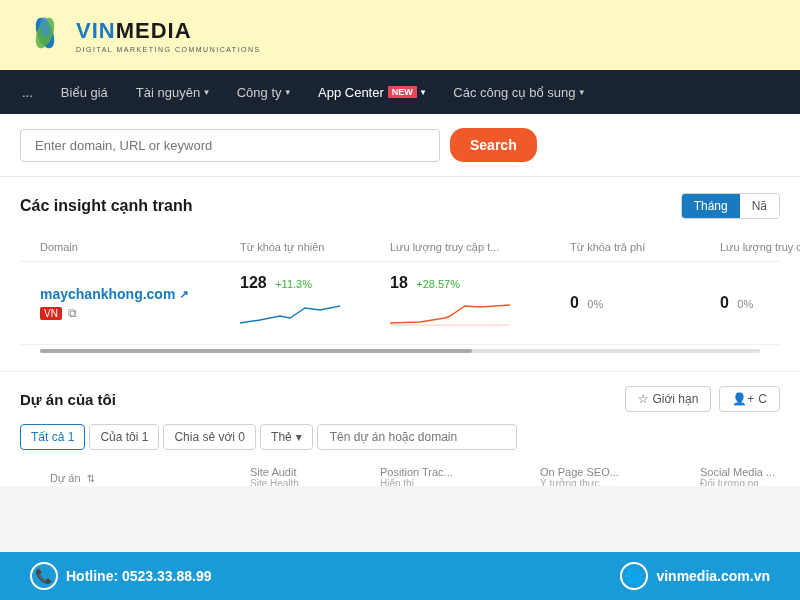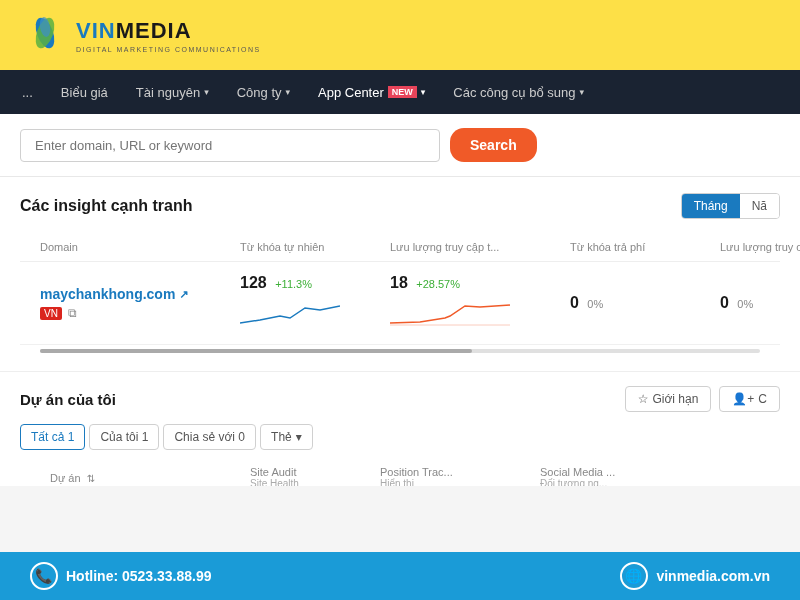--- a/index.html
+++ b/index.html
@@ -1,20 +1,20 @@
 <!DOCTYPE html>
 <html><head>
   <meta charset="utf-8">
   <style>
     * { box-sizing: border-box; margin: 0; padding: 0; }
     body { font-family: Arial, sans-serif; width: 800px; height: 600px; overflow: hidden; background: #f5f5f5; }
 
     
     .header-logo {
-      background: #fde047;
+      background: #fef9c3;
       padding: 10px 20px;
       display: flex;
       align-items: center;
       height: 70px;
     }
     .logo-area {
       display: flex;
       align-items: center;
     }
     .logo-leaf {
@@ -493,35 +493,40 @@
           <span>1</span>
         </button>
         <button class="filter-tab">
           <span>Chia sẻ với</span>
           <span>0</span>
         </button>
         <div class="tag-dropdown">
           <span>Thẻ</span>
           <span>▾</span>
         </div>
+        <input class="project-search" type="text" placeholder="Tên dự án hoặc domain" style="">
       </div>
 
       <div class="projects-table-header">
         <div class="checkbox-cell"></div>
         <div class="proj-header-cell">
           <span>Dự án</span>
           <span style="font-size:10px; margin-left:3px; cursor:pointer;">⇅</span>
         </div>
         <div class="proj-header-cell">
           <div>Site Audit</div>
           <div class="proj-col-sub">Site Health</div>
         </div>
         <div class="proj-header-cell">
           <div>Position Trac...</div>
           <div class="proj-col-sub">Hiển thị</div>
+        </div>
+        <div class="proj-header-cell">
+          <div>On Page SEO...</div>
+          <div class="proj-col-sub">Ý tưởng thực ...</div>
         </div>
         <div class="proj-header-cell">
           <div>Social Media ...</div>
           <div class="proj-col-sub">Đối tượng ng...</div>
         </div>
       </div>
 
     </div>
   </div>
 </div>

